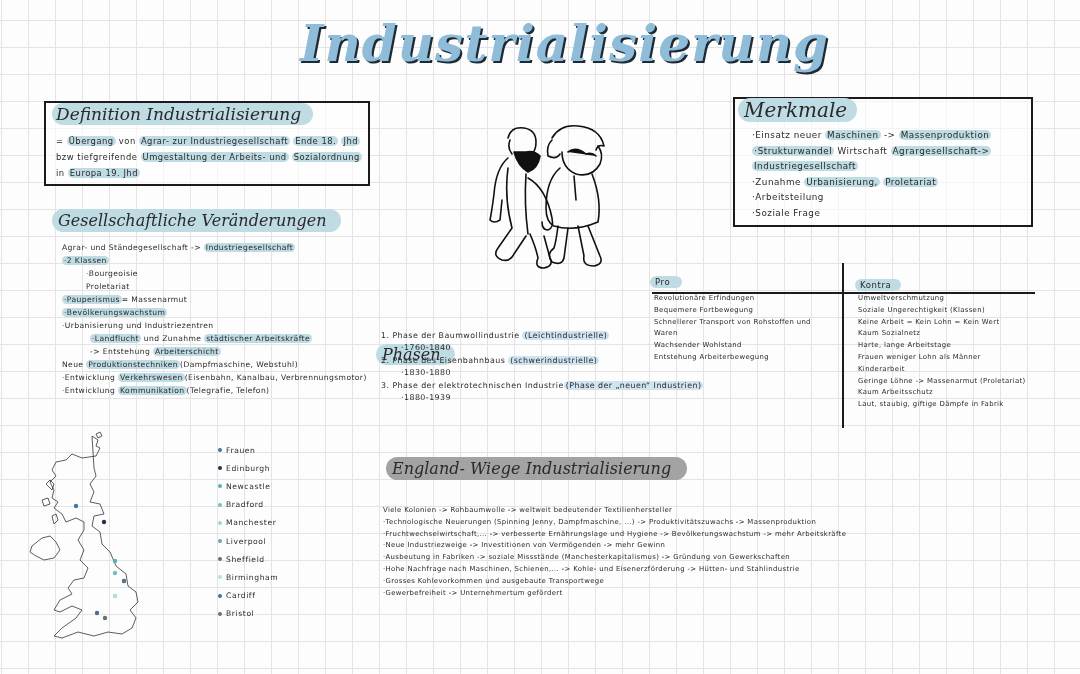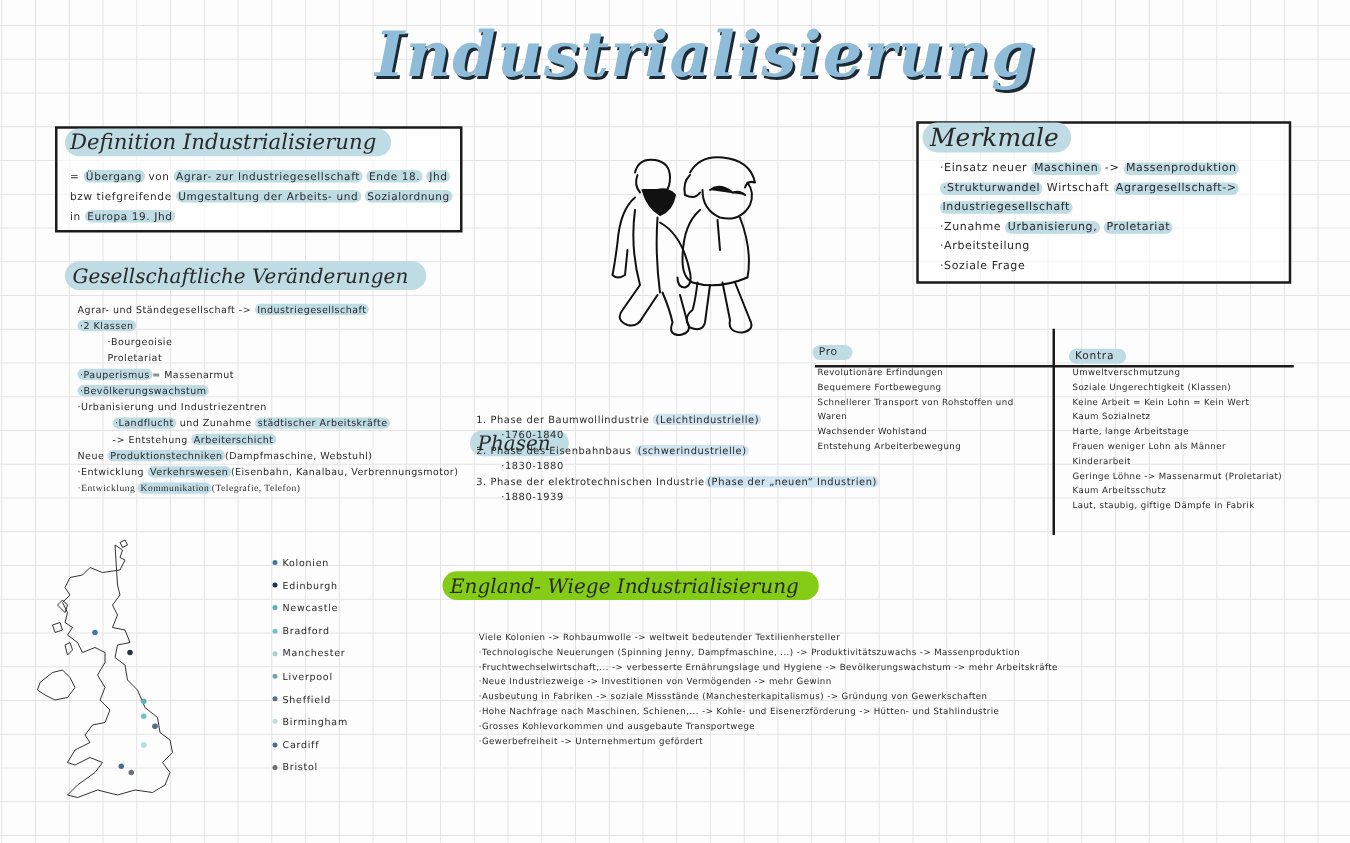--- a/index.html
+++ b/index.html
@@ -49,21 +49,21 @@
 
   
   #pk-vline { left:842px; top:263px; width:2px; height:165px; background:#1b1b1b; }
   #pk-hline { left:652px; top:292px; width:383px; height:2px; background:#1b1b1b; }
   #pro-label { left:650px; top:276px; font-size:8.5px; padding:1px 12px 1px 5px; background:#bfdbe3; border-radius:8px; letter-spacing:0.6px; }
   #kontra-label { left:855px; top:279px; font-size:8.5px; padding:1px 10px 1px 5px; background:#bfdbe3; border-radius:8px; letter-spacing:0.6px; }
   #pro-list { left:654px; top:293px; }
   #kontra-list { left:858px; top:293px; }
 
   
-  #eng-title { left:354px; top:457px; font-size:16px; padding:2px 16px 2px 6px; background:#84cc16; border-radius:16px; }
+  #eng-title { left:386px; top:457px; font-size:16px; padding:2px 16px 2px 6px; background:#a3a3a3; border-radius:16px; }
   #eng-list { left:383px; top:505px; }
 
   
   #legend { left:218px; top:441px; }
   .leg-item { display:flex; align-items:center; height:18.2px; font-size:7.6px; letter-spacing:0.6px; }
   .leg-dot { width:4px; height:4px; border-radius:50%; margin-right:4px; }
 
   #figure { left:478px; top:118px; width:140px; height:155px; }
   #map { left:22px; top:430px; width:140px; height:212px; }
 </style>
@@ -116,21 +116,21 @@
     <div class="small" style="padding-left: 0px;"><span class="hl">·2 Klassen</span></div>
     <div class="small" style="padding-left: 24px;"><span>·Bourgeoisie</span></div>
     <div class="small" style="padding-left: 24px;"><span>Proletariat</span></div>
     <div class="small" style="padding-left: 0px;"><span class="hl">·Pauperismus</span><span>= Massenarmut</span></div>
     <div class="small" style="padding-left: 0px;"><span class="hl">·Bevölkerungswachstum</span></div>
     <div class="small" style="padding-left: 0px;"><span>·Urbanisierung und Industriezentren</span></div>
     <div class="small" style="padding-left: 28px;"><span class="hl">·Landflucht</span><span> und Zunahme </span><span class="hl">städtischer Arbeitskräfte</span></div>
     <div class="small" style="padding-left: 28px;"><span>-&gt; Entstehung </span><span class="hl">Arbeiterschicht</span></div>
     <div class="small" style="padding-left: 0px;"><span> Neue </span><span class="hl">Produktionstechniken</span><span>(Dampfmaschine, Webstuhl)</span></div>
     <div class="small" style="padding-left: 0px;"><span>·Entwicklung </span><span class="hl">Verkehrswesen</span><span>(Eisenbahn, Kanalbau, Verbrennungsmotor)</span></div>
-    <div class="small" style="padding-left: 0px; font-family: Liberation Serif, serif;"><span>·Entwicklung </span><span class="hl">Kommunikation</span><span>(Telegrafie, Telefon)</span></div>
+    <div class="small" style="padding-left: 0px;"><span>·Entwicklung </span><span class="hl">Kommunikation</span><span>(Telegrafie, Telefon)</span></div>
   </div>
 
 <div id="phasen-title" class="abs hand">Phasen</div>
 <div id="phasen-list" class="abs">
     <div><span>1. Phase der Baumwollindustrie </span><span class="hl-blue">(Leichtindustrielle)</span></div>
     <div style="padding-left: 20px;">·1760-1840</div>
     <div><span>2. Phase des Eisenbahnbaus </span><span class="hl-blue">(schwerindustrielle)</span></div>
     <div style="padding-left: 20px;">·1830-1880</div>
     <div><span>3. Phase der elektrotechnischen Industrie</span><span class="hl-blue">(Phase der „neuen“ Industrien)</span></div>
     <div style="padding-left: 20px;">·1880-1939</div>
@@ -183,21 +183,21 @@
       <circle cx="102" cy="151" r="2.2" fill="#5c7086"></circle>
       <circle cx="93" cy="166" r="2.2" fill="#b4e0de"></circle>
       <circle cx="75" cy="183" r="2.2" fill="#4d6c94"></circle>
       <circle cx="83" cy="188" r="2.2" fill="#6a6f78"></circle>
     </g>
 </svg>
 
 <div id="legend" class="abs">
     <div class="leg-item">
       <span class="leg-dot" style="background: rgb(63, 120, 168);"></span>
-      <span>Kolonien</span>
+      <span>Frauen</span>
     </div>
     <div class="leg-item">
       <span class="leg-dot" style="background: rgb(31, 52, 70);"></span>
       <span>Edinburgh</span>
     </div>
     <div class="leg-item">
       <span class="leg-dot" style="background: rgb(90, 176, 184);"></span>
       <span>Newcastle</span>
     </div>
     <div class="leg-item">

